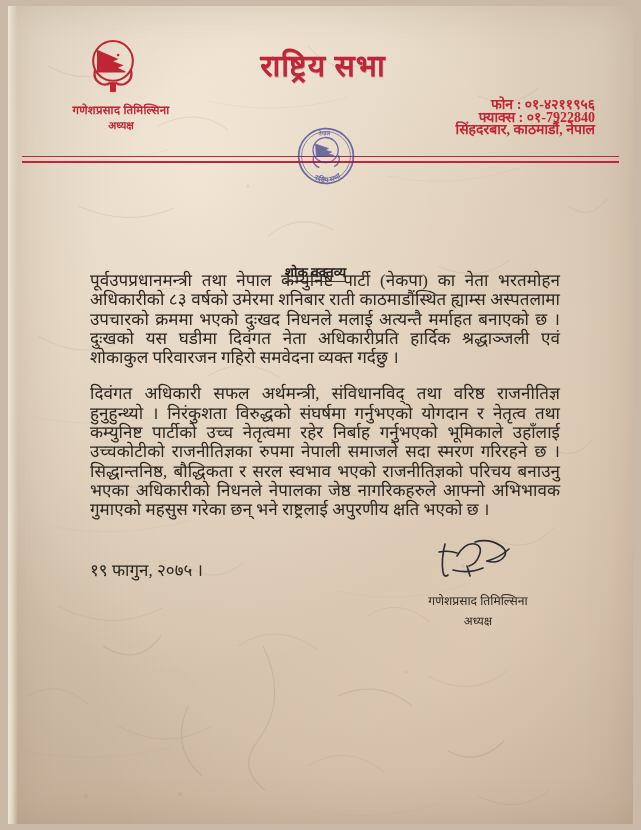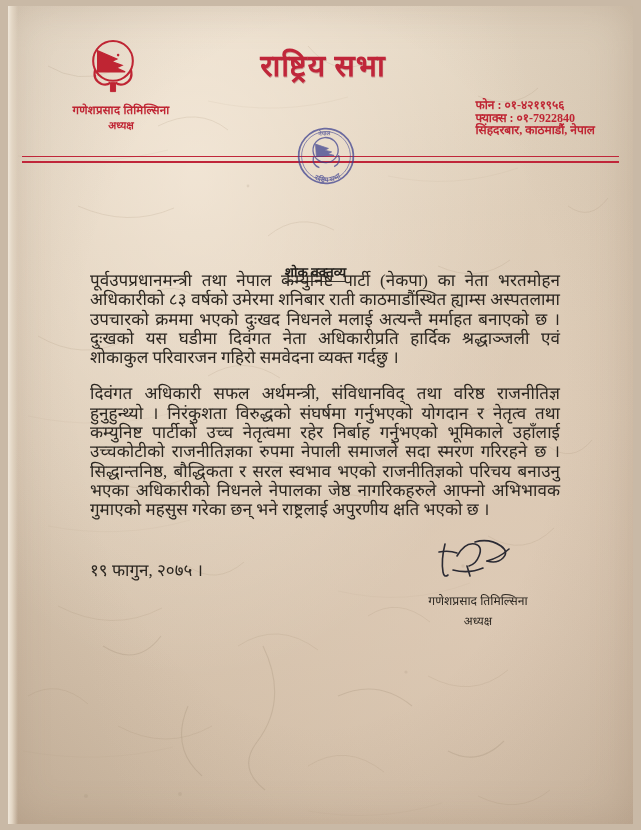--- a/index.html
+++ b/index.html
@@ -106,23 +106,23 @@
     font-weight: bold;
     letter-spacing: 1px;
     font-family: "Liberation Serif", serif;
     text-shadow: 0.5px 0.5px 0 rgba(150,25,40,0.35);
   }
 
   .contact {
     position: absolute;
     right: 38px;
     top: 93px;
-    text-align: left;
+    text-align: right;
     color: #bf2533;
-    font-size: 12px;
+    font-size: 14px;
     line-height: 12.5px;
     font-weight: bold;
     font-family: "Liberation Serif", serif;
   }
 
   .rule {
     position: absolute;
     left: 14px;
     width: 597px;
     height: 1px;

